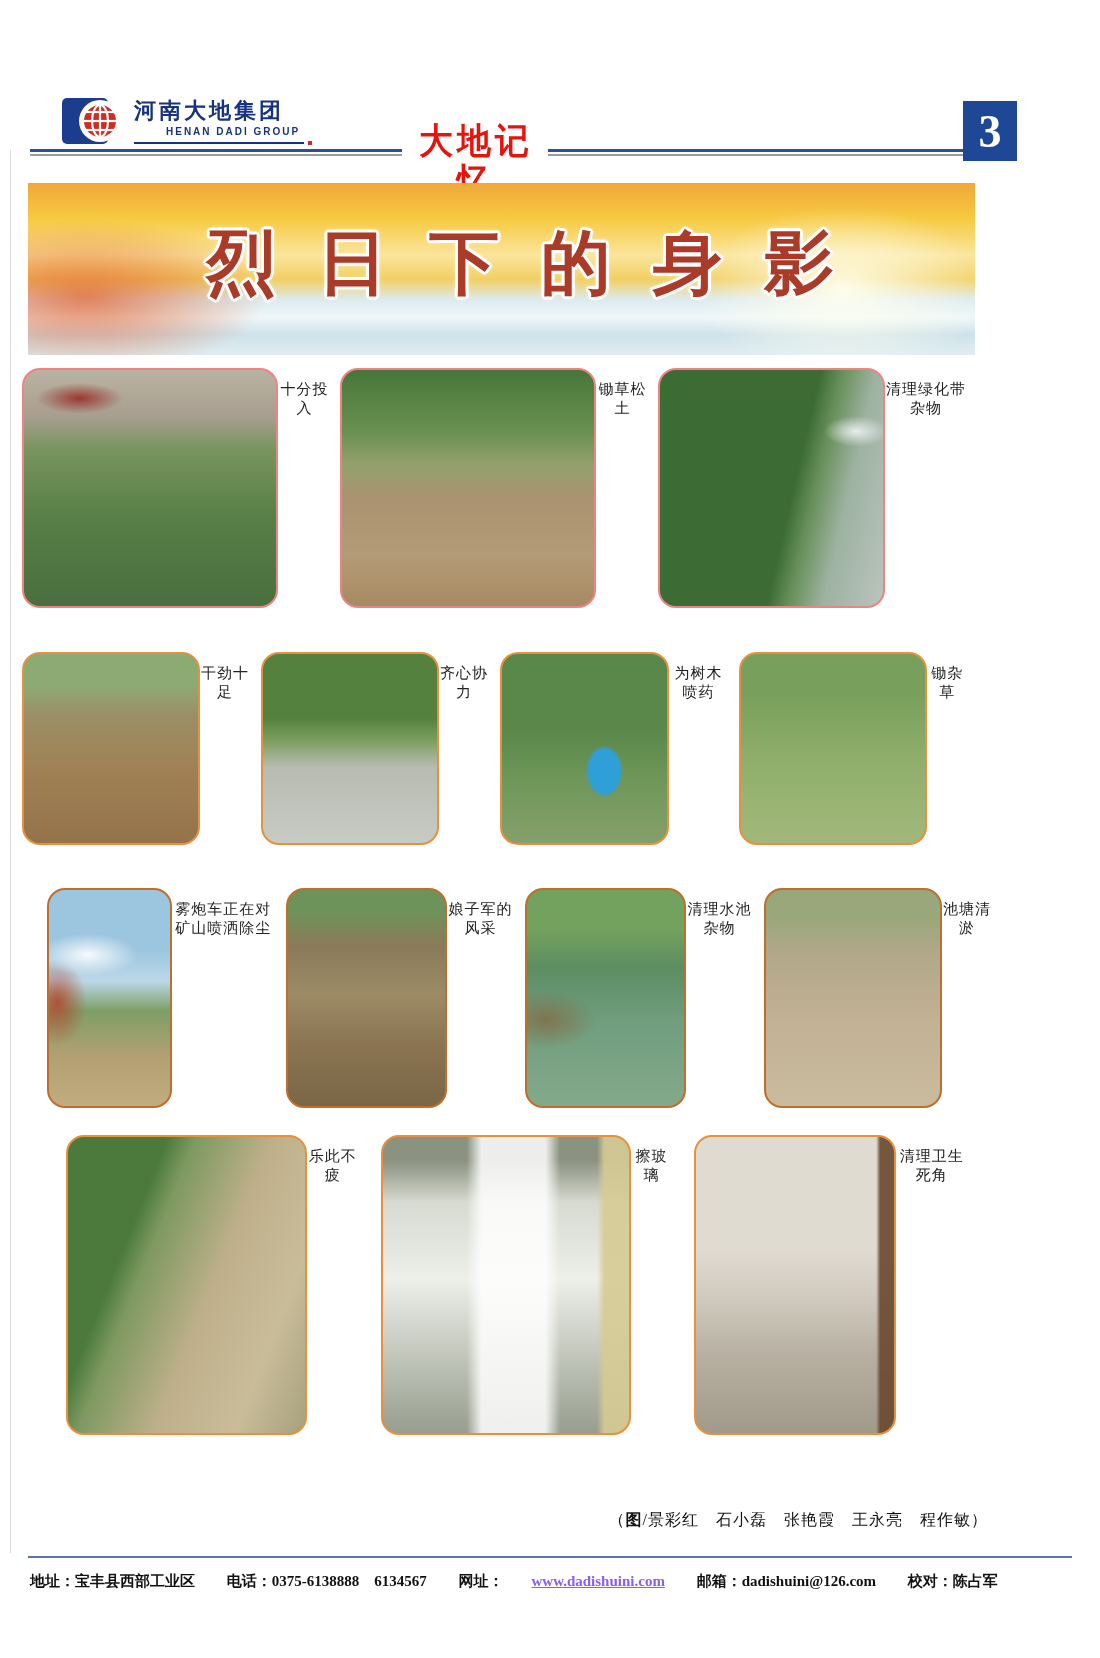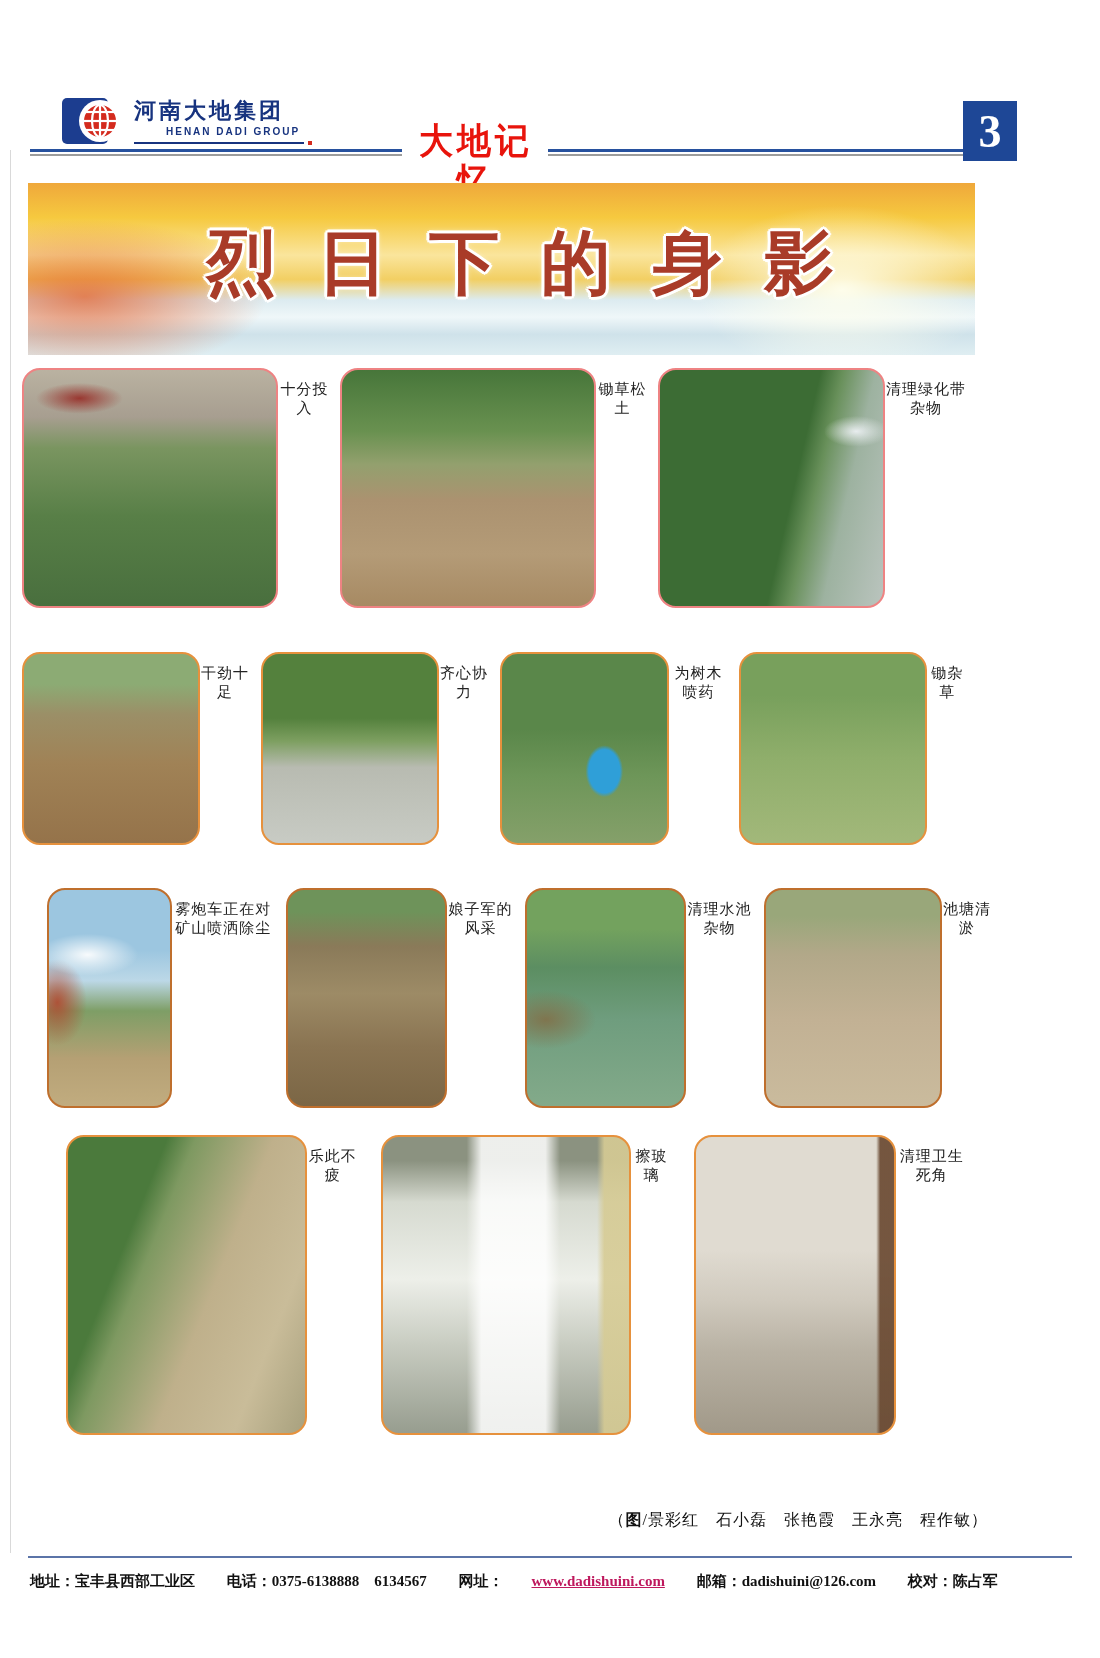--- a/index.html
+++ b/index.html
@@ -88,21 +88,21 @@
   .s43{background:linear-gradient(270deg, rgba(105,72,48,.9) 0 7%, rgba(105,72,48,0) 9%),
        linear-gradient(180deg,#e0dbd1 38%,#d0cabe 55%,#b9b2a4 72%,#a19989);}
 
   
   .credit{position:absolute;top:1510px;right:112px;font-size:16px;letter-spacing:1px;color:#111;}
   .credit b{font-weight:bold;}
   .footer-rule{position:absolute;top:1556px;left:28px;width:1044px;height:2px;background:#5b74a8;}
   .footer{position:absolute;top:1572px;left:30px;width:1050px;font-size:15px;font-weight:bold;
           color:#111;white-space:nowrap;}
   .footer span{margin-right:28px;}
-  .footer a{color:#be185d;font-weight:bold;margin-top:34px;}
+  .footer a{color:#8b5cf6;font-weight:bold;margin-top:34px;}
 </style>
 </head>
 <body>
 
 <div class="page">
   <div class="side-line"></div>
 
   <div class="logo">
     <svg class="logo-mark" viewBox="0 0 64 50">
       <rect x="0" y="0" width="46" height="46" rx="5" fill="#1c3d8f"></rect>

